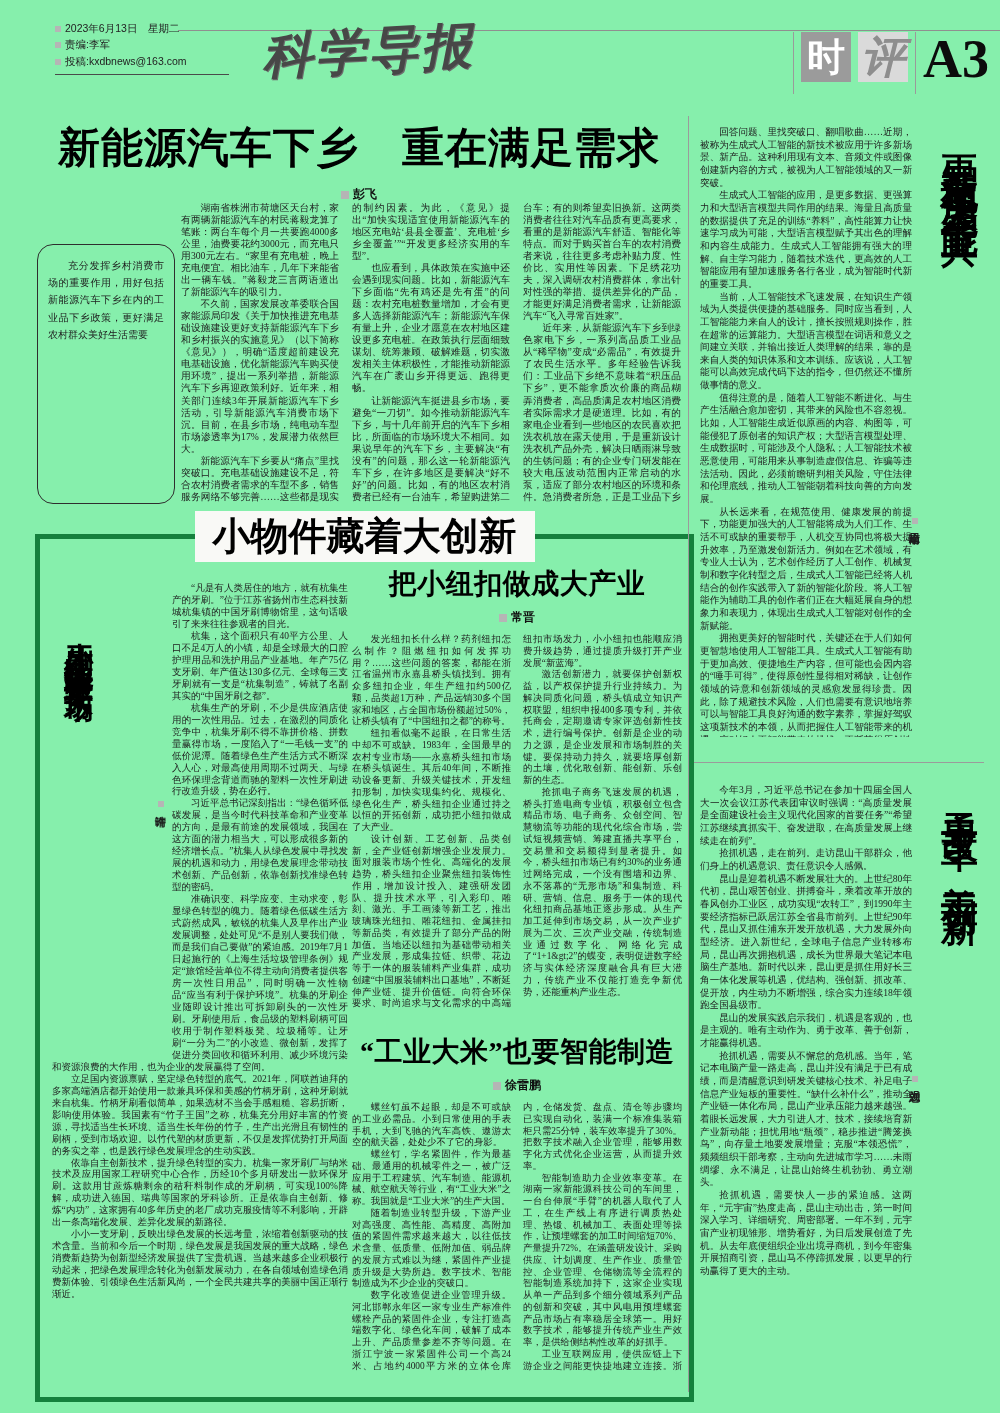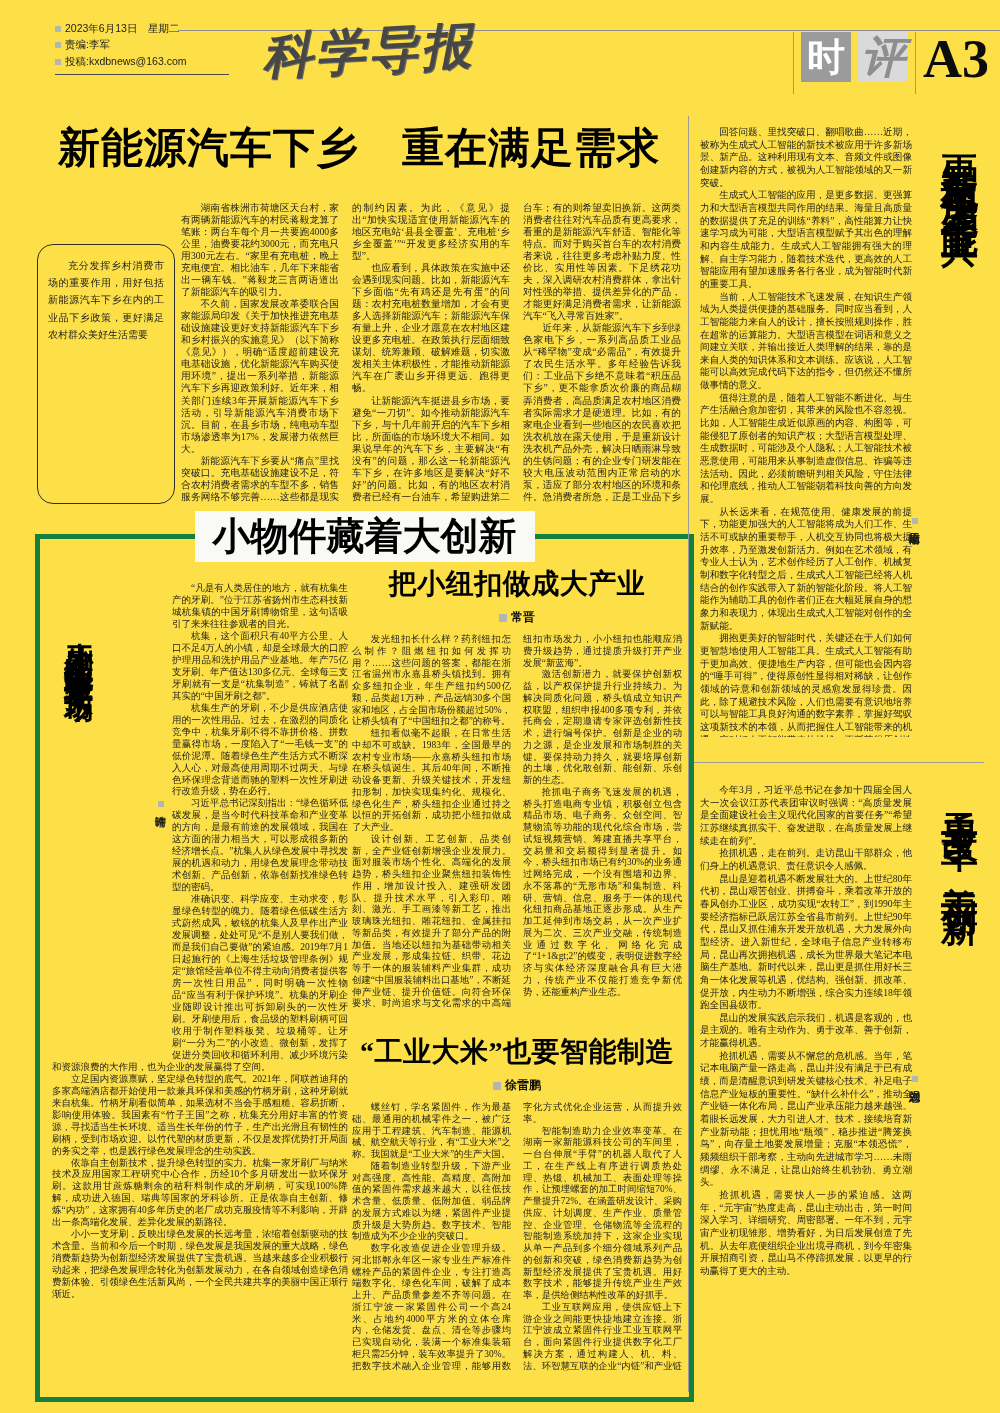--- a/index.html
+++ b/index.html
@@ -1,16 +1,16 @@
 <!DOCTYPE html>
 <html><head>
 <meta charset="utf-8">
 <style>
   html,body{margin:0;padding:0;background:#e8e8e6;}
-  #page{position:relative;width:1000px;height:1413px;margin:0 auto;background:#fde047;
+  #page{position:relative;width:1000px;height:1413px;margin:0 auto;background:#86efac;
         font-family:"Liberation Serif","DejaVu Serif",serif;color:#1c1c1c;overflow:hidden;}
   
   .hdr-rule{position:absolute;left:178px;top:30px;width:822px;height:1px;background:#8f8f8f;}
   .meta{position:absolute;left:55px;top:20px;width:174px;font-family:"Liberation Sans","DejaVu Sans",sans-serif;
         font-size:10.5px;line-height:1.55;color:#222;border-bottom:1px solid #4a4a4a;padding-bottom:5px;}
   .sq{display:inline-block;width:8px;height:8px;background:#b5b5b5;margin-right:4px;vertical-align:middle;}
   .sq.small{width:6px;height:6px;}
   .masthead{position:absolute;left:262px;top:18px;font-size:50px;font-weight:bold;font-style:italic;
         color:#474747;letter-spacing:3px;transform:rotate(-3deg);
         text-shadow:1px 1px 0 #6d6d6d;white-space:nowrap;}
@@ -85,20 +85,23 @@
   <div class="tag-wrap">
     <div class="vline"></div>
     <div class="tag-shi">时</div>
     <div class="tag-ping">评</div>
     <div class="vline"></div>
     <div class="page-no">A3</div>
   </div>
 
   <div class="lead">
     <h1>新能源汽车下乡　重在满足需求</h1>
+    <div class="byline">
+      <span class="sq"></span><span>彭飞</span>
+    </div>
     <div class="pull-quote justify">
         <p>充分发挥乡村消费市场的重要作用，用好包括新能源汽车下乡在内的工业品下乡政策，更好满足农村群众美好生活需要</p>
       </div>
     <div class="lead-body article-body justify">
         <p>湖南省株洲市荷塘区天台村，家有两辆新能源汽车的村民蒋毅龙算了笔账：两台车每个月一共要跑4000多公里，油费要花约3000元，而充电只用300元左右。“家里有充电桩，晚上充电便宜。相比油车，几年下来能省出一辆车钱。”蒋毅龙三言两语道出了新能源汽车的吸引力。</p>
         <p>不久前，国家发展改革委联合国家能源局印发《关于加快推进充电基础设施建设更好支持新能源汽车下乡和乡村振兴的实施意见》（以下简称《意见》），明确“适度超前建设充电基础设施，优化新能源汽车购买使用环境”，提出一系列举措，新能源汽车下乡再迎政策利好。近年来，相关部门连续3年开展新能源汽车下乡活动，引导新能源汽车消费市场下沉。目前，在县乡市场，纯电动车型市场渗透率为17%，发展潜力依然巨大。</p>
         <p>新能源汽车下乡要从“痛点”里找突破口。充电基础设施建设不足，符合农村消费者需求的车型不多，销售服务网络不够完善……这些都是现实的制约因素。为此，《意见》提出“加快实现适宜使用新能源汽车的地区充电站‘县县全覆盖’、充电桩‘乡乡全覆盖’”“开发更多经济实用的车型”。</p>
         <p>也应看到，具体政策在实施中还会遇到现实问题。比如，新能源汽车下乡面临“先有鸡还是先有蛋”的问题：农村充电桩数量增加，才会有更多人选择新能源汽车；新能源汽车保有量上升，企业才愿意在农村地区建设更多充电桩。在政策执行层面细致谋划、统筹兼顾、破解难题，切实激发相关主体积极性，才能推动新能源汽车在广袤山乡开得更远、跑得更畅。</p>
         <p>让新能源汽车挺进县乡市场，要避免“一刀切”。如今推动新能源汽车下乡，与十几年前开启的汽车下乡相比，所面临的市场环境大不相同。如果说早年的汽车下乡，主要解决“有没有”的问题，那么这一轮新能源汽车下乡，在许多地区是要解决“好不好”的问题。比如，有的地区农村消费者已经有一台油车，希望购进第二台车；有的则希望卖旧换新。这两类消费者往往对汽车品质有更高要求，看重的是新能源汽车舒适、智能化等特点。而对于购买首台车的农村消费者来说，往往更多考虑补贴力度、性价比、实用性等因素。下足绣花功夫，深入调研农村消费群体，拿出针对性强的举措、提供差异化的产品，才能更好满足消费者需求，让新能源汽车“飞入寻常百姓家”。</p>
         <p>近年来，从新能源汽车下乡到绿色家电下乡，一系列高品质工业品从“稀罕物”变成“必需品”，有效提升了农民生活水平。多年经验告诉我们：工业品下乡绝不意味着“积压品下乡”，更不能拿质次价廉的商品糊弄消费者，高品质满足农村地区消费者实际需求才是硬道理。比如，有的家电企业看到一些地区的农民喜欢把洗衣机放在露天使用，于是重新设计洗衣机产品外壳，解决日晒雨淋导致的生锈问题；有的企业专门研发能在较大电压波动范围内正常启动的水泵，适应了部分农村地区的环境和条件。急消费者所急，正是工业品下乡的政策初衷。牢牢把握这一基点，才能让“下乡”的动能更足，真正撬动消费、拉动内需。</p>
@@ -134,24 +137,25 @@
           <p>设计创新、工艺创新、品类创新，全产业链创新增强企业发展力。面对服装市场个性化、高端化的发展趋势，桥头纽扣企业聚焦纽扣装饰性作用，增加设计投入、建强研发团队、提升技术水平，引入彩印、雕刻、激光、手工画漆等新工艺，推出玻璃珠光纽扣、雕花纽扣、金属挂扣等新品类，有效提升了部分产品的附加值。当地还以纽扣为基础带动相关产业发展，形成集拉链、织带、花边等于一体的服装辅料产业集群，成功创建“中国服装辅料出口基地”，不断延伸产业链、提升价值链。向符合环保要求、时尚追求与文化需求的中高端纽扣市场发力，小小纽扣也能顺应消费升级趋势，通过提质升级打开产业发展“新蓝海”。</p>
           <p>激活创新潜力，就要保护创新权益，以产权保护提升行业持续力。为解决同质化问题，桥头镇成立知识产权联盟，组织申报400多项专利，并依托商会，定期邀请专家评选创新性技术，进行编号保护。创新是企业的动力之源，是企业发展和市场制胜的关键。要保持动力持久，就要培厚创新的土壤，优化敢创新、能创新、乐创新的生态。</p>
           <p>抢抓电子商务飞速发展的机遇，桥头打造电商专业镇，积极创立包含精品市场、电子商务、众创空间、智慧物流等功能的现代化综合市场，尝试短视频营销、筹建直播共享平台，交易量和交易额得到显著提升。如今，桥头纽扣市场已有约30%的业务通过网络完成，一个没有围墙和边界、永不落幕的“无形市场”和集制造、科研、营销、信息、服务于一体的现代化纽扣商品基地正逐步形成。从生产加工延伸到市场交易，从一次产业扩展为二次、三次产业交融，传统制造业通过数字化、网络化完成了“1+1&amp;gt;2”的蝶变，表明促进数字经济与实体经济深度融合具有巨大潜力，传统产业不仅能打造竞争新优势，还能重构产业生态。</p>
         </div>
     </div>
 
     <div class="mid-art art-screw">
       <h2>“工业大米”也要智能制造</h2>
       <div class="byline"><span class="sq"></span><span>徐雷鹏</span></div>
       <div class="mid-body article-body justify">
+          <p>螺丝钉虽不起眼，却是不可或缺的工业必需品。小到日常使用的手表手机，大到飞驰的汽车高铁、遨游太空的航天器，处处少不了它的身影。</p>
           <p>螺丝钉，学名紧固件，作为最基础、最通用的机械零件之一，被广泛应用于工程建筑、汽车制造、能源机械、航空航天等行业，有“工业大米”之称。我国就是“工业大米”的生产大国。</p>
           <p>随着制造业转型升级，下游产业对高强度、高性能、高精度、高附加值的紧固件需求越来越大，以往低技术含量、低质量、低附加值、弱品牌的发展方式难以为继，紧固件产业提质升级是大势所趋。数字技术、智能制造成为不少企业的突破口。</p>
           <p>数字化改造促进企业管理升级。河北邯郸永年区一家专业生产标准件螺栓产品的紧固件企业，专注打造高端数字化、绿色化车间，破解了成本上升、产品质量参差不齐等问题。在浙江宁波一家紧固件公司一个高24米、占地约4000平方米的立体仓库内，仓储发货、盘点、清仓等步骤均已实现自动化，装满一个标准集装箱柜只需25分钟，装车效率提升了30%。把数字技术融入企业管理，能够用数字化方式优化企业运营，从而提升效率。</p>
-          <p>智能制造助力企业效率变革。在湖南一家新能源科技公司的车间里，一台台伸展“手臂”的机器人取代了人工，在生产线上有序进行调质热处理、热锻、机械加工、表面处理等操作，让预埋螺套的加工时间缩短70%、产量提升72%。在涵盖研发设计、采购供应、计划调度、生产作业、质量管控、企业管理、仓储物流等全流程的智能制造系统加持下，这家企业实现从单一产品到多个细分领域系列产品的创新和突破，绿色消费新趋势为创新型经济发展提供了宝贵机遇。用好数字技术，能够提升传统产业生产效率，是供给侧结构性改革的好抓手。</p>
+          <p>智能制造助力企业效率变革。在湖南一家新能源科技公司的车间里，一台台伸展“手臂”的机器人取代了人工，在生产线上有序进行调质热处理、热锻、机械加工、表面处理等操作，让预埋螺套的加工时间缩短70%、产量提升72%。在涵盖研发设计、采购供应、计划调度、生产作业、质量管控、企业管理、仓储物流等全流程的智能制造系统加持下，这家企业实现从单一产品到多个细分领域系列产品的创新和突破，其中风电用预埋螺套产品市场占有率稳居全球第一。用好数字技术，能够提升传统产业生产效率，是供给侧结构性改革的好抓手。</p>
           <p>工业互联网应用，使供应链上下游企业之间能更快捷地建立连接。浙江宁波成立紧固件行业工业互联网平台，面向紧固件行业提供数字化工厂解决方案，通过构建人、机、料、法、环智慧互联的企业“内链”和产业链上下游网络化共享、智慧化协作的“外链”，帮助企业打破数据壁垒、打通信息孤岛，提高研发效率。以数字技术为支撑的工业互联网，促进了数据等生产要素的高效流动，为企业开展产品创新、商业模式创新和管理创新提供了更多支撑。</p>
         </div>
     </div>
   </div>
 
   <div class="side-rule"></div>
   <div class="side-sep"></div>
 
   <div class="side-art art-ai">
     <div class="v-title">更智慧地使用人工智能工具</div>

